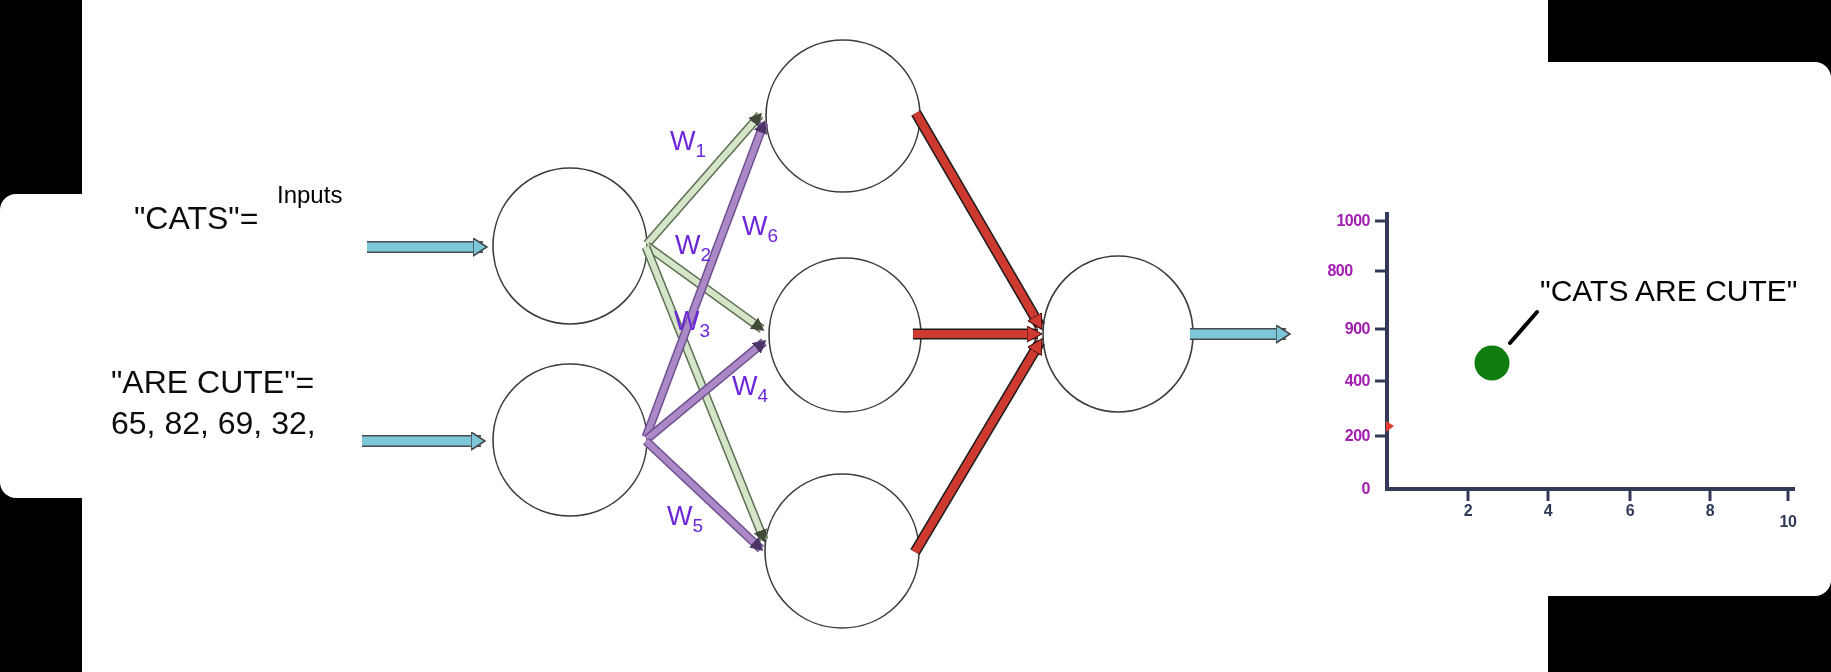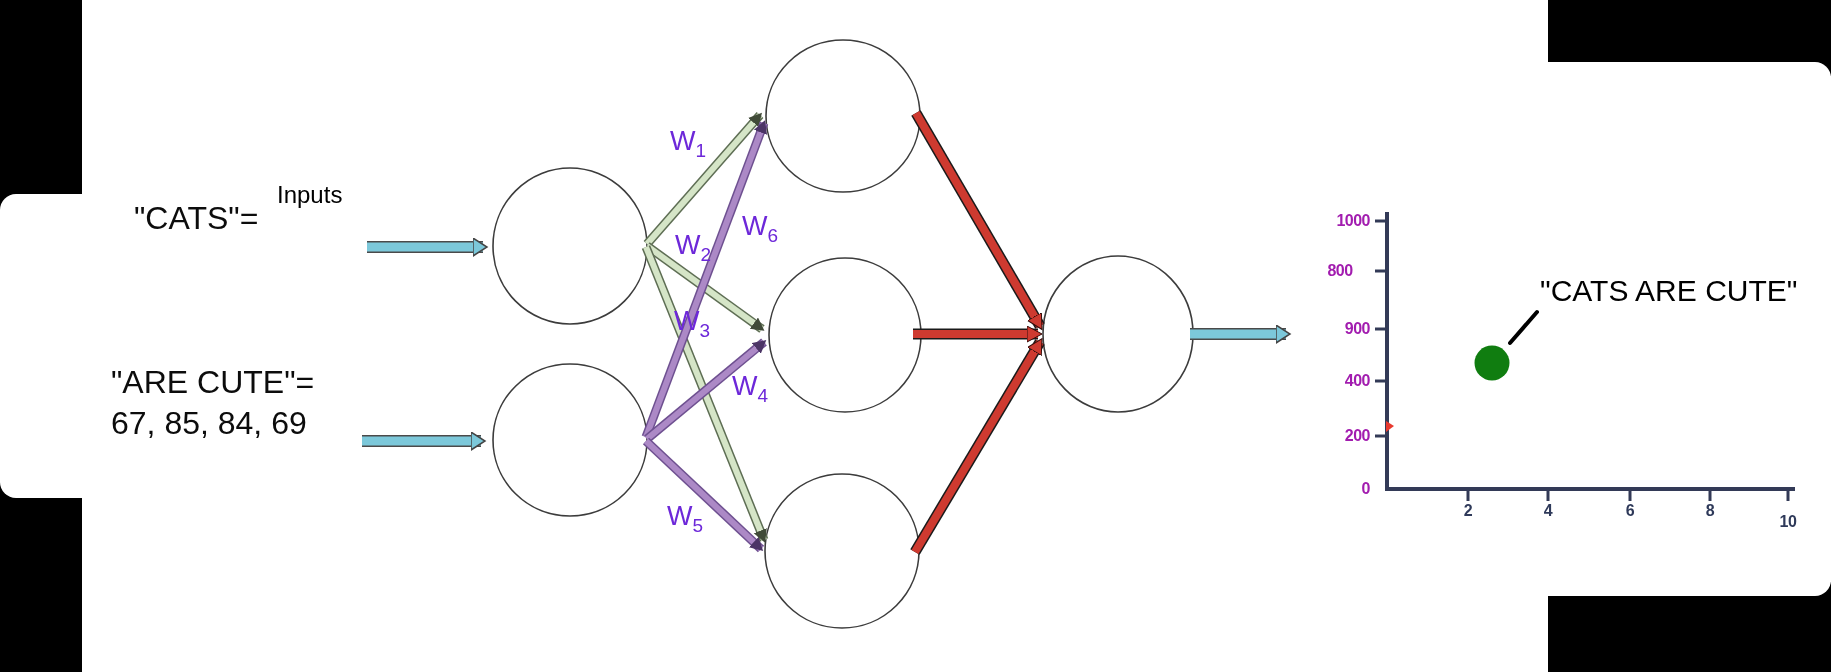--- a/index.html
+++ b/index.html
@@ -123,21 +123,21 @@
   </svg>
 
   <div class="lbl inputs-caption" style="left:277px;top:181px;">Inputs</div>
 
   <div class="lbl iotext" style="left:134px;top:198px;">
     <div>"CATS"=</div>
   </div>
 
   <div class="lbl iotext" style="left:111px;top:362px;">
     <div>"ARE CUTE"=</div>
-    <div>67, 85, 84, 69</div>
+    <div>65, 82, 69, 32,</div>
   </div>
 
   <div class="lbl wlbl" style="left:670px;top:128px;"><span>W</span><span class="sub">1</span></div>
   <div class="lbl wlbl" style="left:675px;top:232px;"><span>W</span><span class="sub">2</span></div>
   <div class="lbl wlbl" style="left:635px;top:308px;margin-left:39px;"><span>W</span><span class="sub">3</span></div>
   <div class="lbl wlbl" style="left:732px;top:373px;"><span>W</span><span class="sub">4</span></div>
   <div class="lbl wlbl" style="left:667px;top:503px;"><span>W</span><span class="sub">5</span></div>
   <div class="lbl wlbl" style="left:742px;top:213px;"><span>W</span><span class="sub">6</span></div>
 
   <div class="lbl annot" style="left:1540px;top:274px;">"CATS ARE CUTE"</div>

